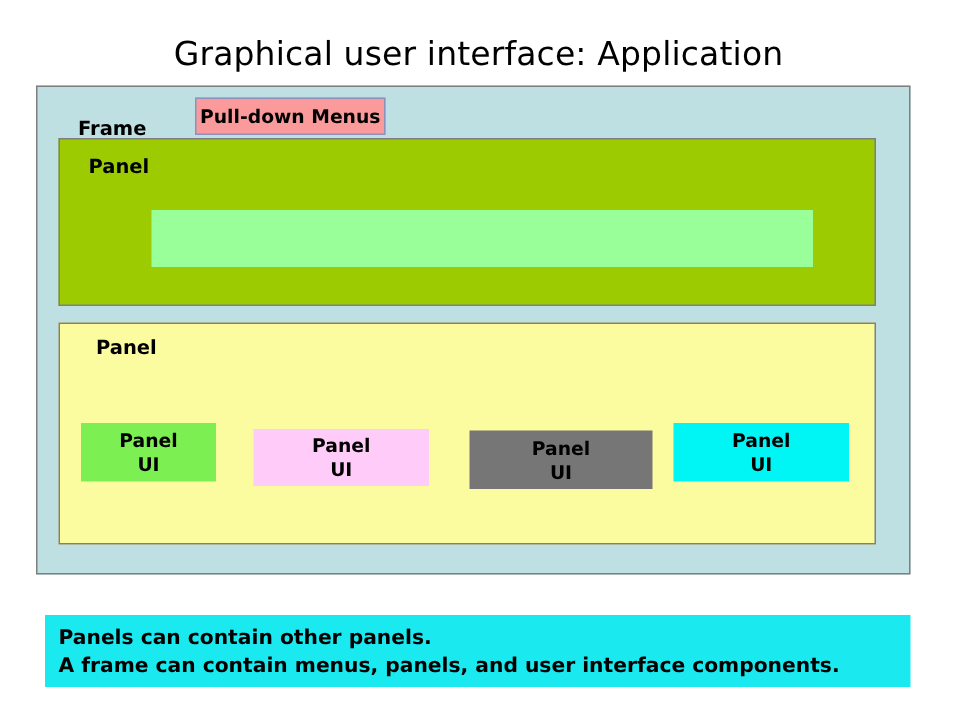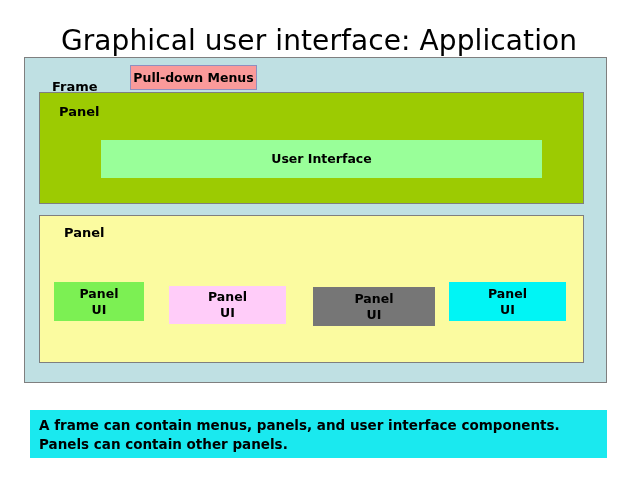--- a/index.html
+++ b/index.html
@@ -17,21 +17,21 @@
   }
 
   
   .slide-title {
     position: absolute;
     left: 0;
     top: 24px;
     width: 638px;
     text-align: center;
     font-family: "DejaVu Sans", sans-serif;
-    font-size: 28px;
+    font-size: 22px;
     font-weight: 400;
     color: #000000;
     letter-spacing: 0.1px;
     white-space: nowrap;
   }
 
   
   .frame-box {
     position: absolute;
     left: 24px;
@@ -183,21 +183,20 @@
 <div class="frame-label">Frame</div>
 
 <div class="menus-box">
   <span>Pull-down Menus</span>
 </div>
 
 <div class="panel-green">
   <div class="panel-label">Panel</div>
 
   <div class="ui-components">
-    <div>User Interface</div>
   </div>
 </div>
 
 <div class="panel-yellow">
   <div class="panel-label">Panel</div>
 
   <div class="subpanel" style="left:14px; top:66px; width:90px; height:39px; background:#7cf053;">
     <div class="line">Panel</div>
     <div class="line">UI</div>
   </div>
@@ -212,15 +211,15 @@
     <div class="line">UI</div>
   </div>
 
   <div class="subpanel" style="left:409px; top:66px; width:117px; height:39px; background:#00f5f5;">
     <div class="line">Panel</div>
     <div class="line">UI</div>
   </div>
 </div>
 
 <div class="caption-box">
+  <div>Panels can contain other panels.</div>
   <div>A frame can contain menus, panels, and user interface components.</div>
-  <div>Panels can contain other panels.</div>
 </div>
 
 </body></html>

